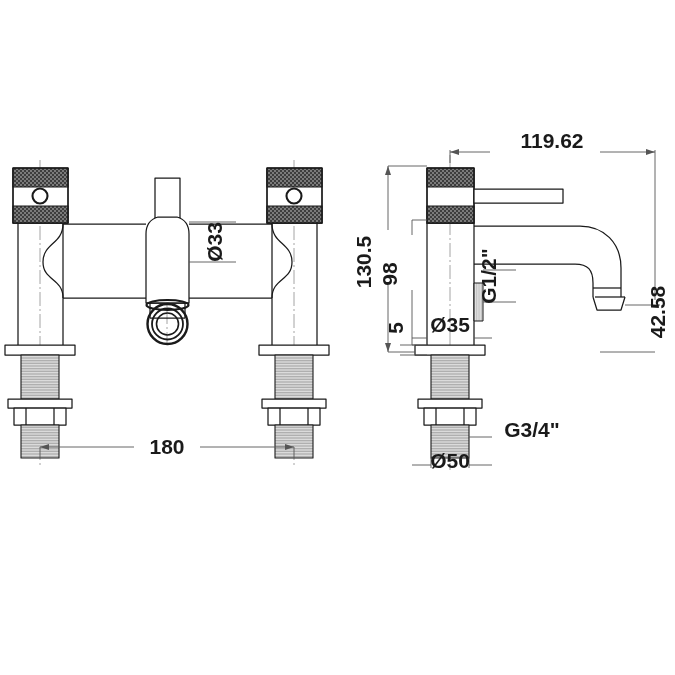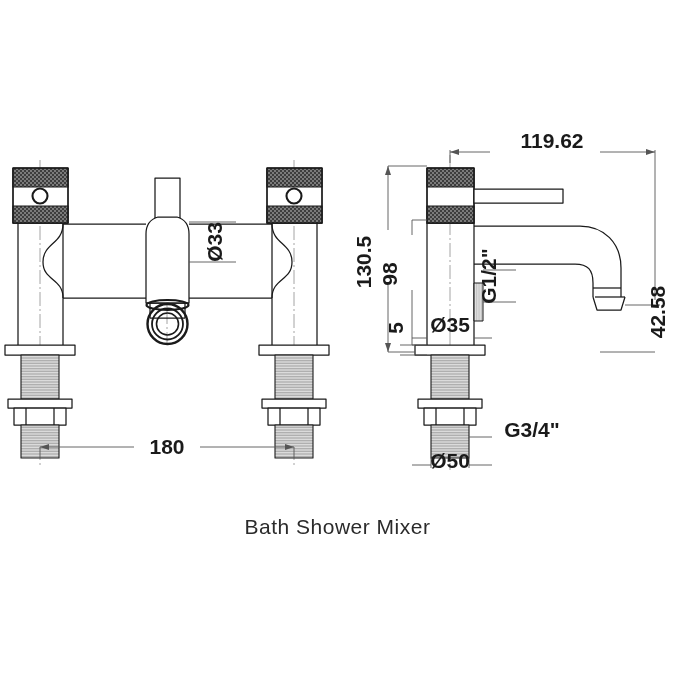--- a/index.html
+++ b/index.html
@@ -205,15 +205,14 @@
     <text class="dimtext" x="496" y="276" text-anchor="middle" transform="rotate(-90 496 276)">G1/2"</text>
 
     <text class="dimtext" x="665" y="312" text-anchor="middle" transform="rotate(-90 665 312)">42.58</text>
 
     <text class="dimtext" x="532" y="437" text-anchor="middle">G3/4"</text>
 
     <text class="dimtext" x="450" y="468" text-anchor="middle">Ø50</text>
   </g>
 </svg>
 
-<div class="caption">Bath Shower Mixer</div>
 
 </div>
 
 </body></html>

